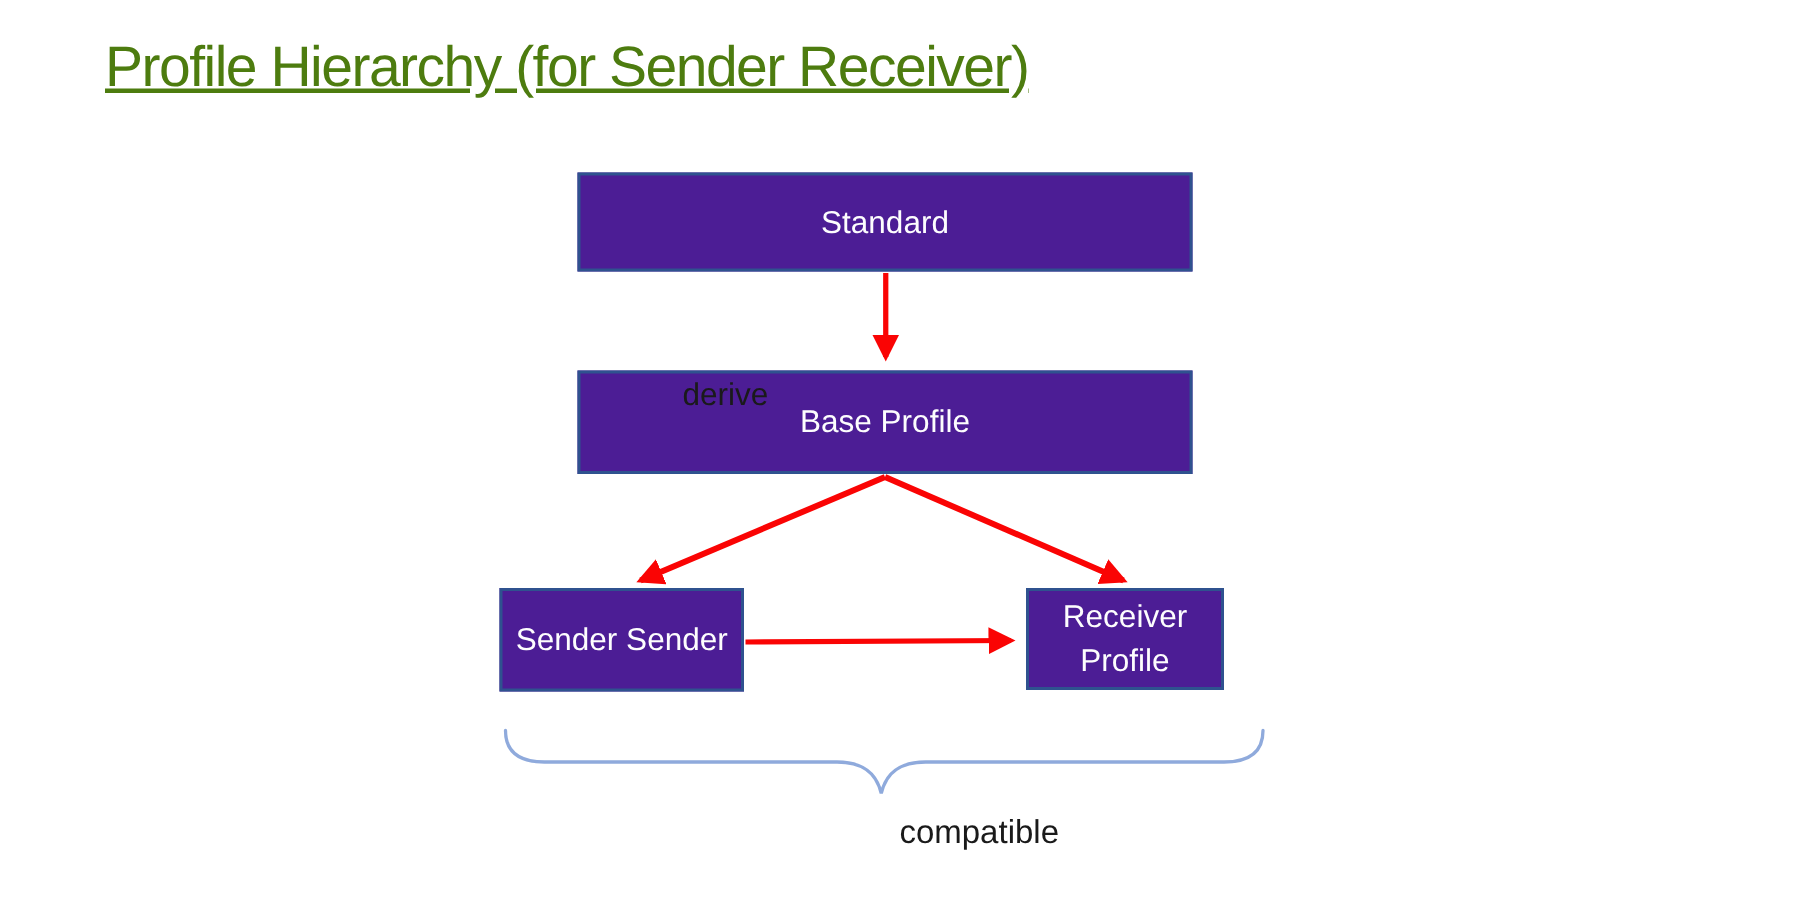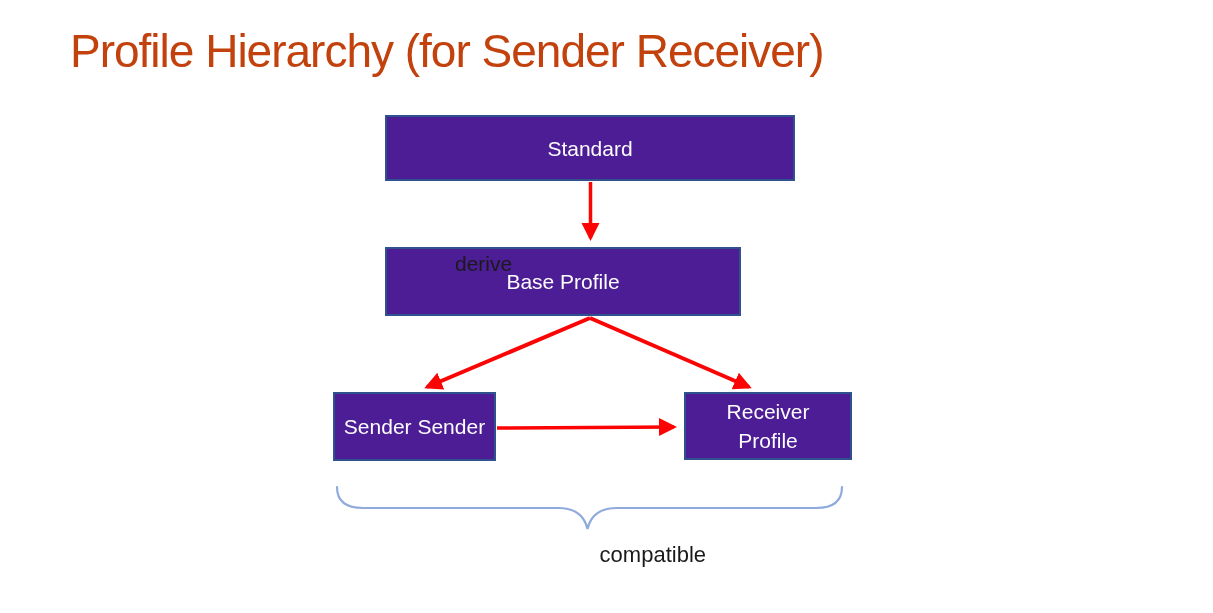--- a/index.html
+++ b/index.html
@@ -12,25 +12,26 @@
     position: relative;
     width: 1213px;
     height: 613px;
     background: #ffffff;
     overflow: hidden;
   }
   .slide-title {
     position: absolute;
     left: 70px;
     top: 24px;
-    font-size: 46px;
+    font-size: 38px;
     font-weight: 300;
     letter-spacing: -1px;
-    color: #c2410c;
+    color: #4d7c0f;
     white-space: nowrap;
+    text-decoration: underline;
   }
   .arrow-layer {
     position: absolute;
     left: 0;
     top: 0;
     width: 1213px;
     height: 613px;
     pointer-events: none;
   }
   .node {
@@ -40,23 +41,23 @@
     box-sizing: border-box;
     display: flex;
     align-items: center;
     justify-content: center;
     text-align: center;
     color: #fdfdfe;
     font-size: 21px;
     line-height: 29px;
   }
   .node-standard  { left: 385px; top: 115px; width: 410px; height: 66px; }
-  .node-base      { left: 385px; top: 247px; width: 356px; height: 69px; }
+  .node-base      { left: 385px; top: 247px; width: 410px; height: 69px; }
   .node-sender    { left: 333px; top: 392px; width: 163px; height: 69px; }
-  .node-receiver  { left: 684px; top: 392px; width: 168px; height: 68px; padding: 0 20px; }
+  .node-receiver  { left: 684px; top: 392px; width: 132px; height: 68px; padding: 0 20px; }
   .edge-label {
     position: absolute;
     color: #1a1a1a;
     font-size: 21px;
     white-space: nowrap;
   }
   .label-derive {
     left: 455px;
     top: 212px;
     width: 98px;

